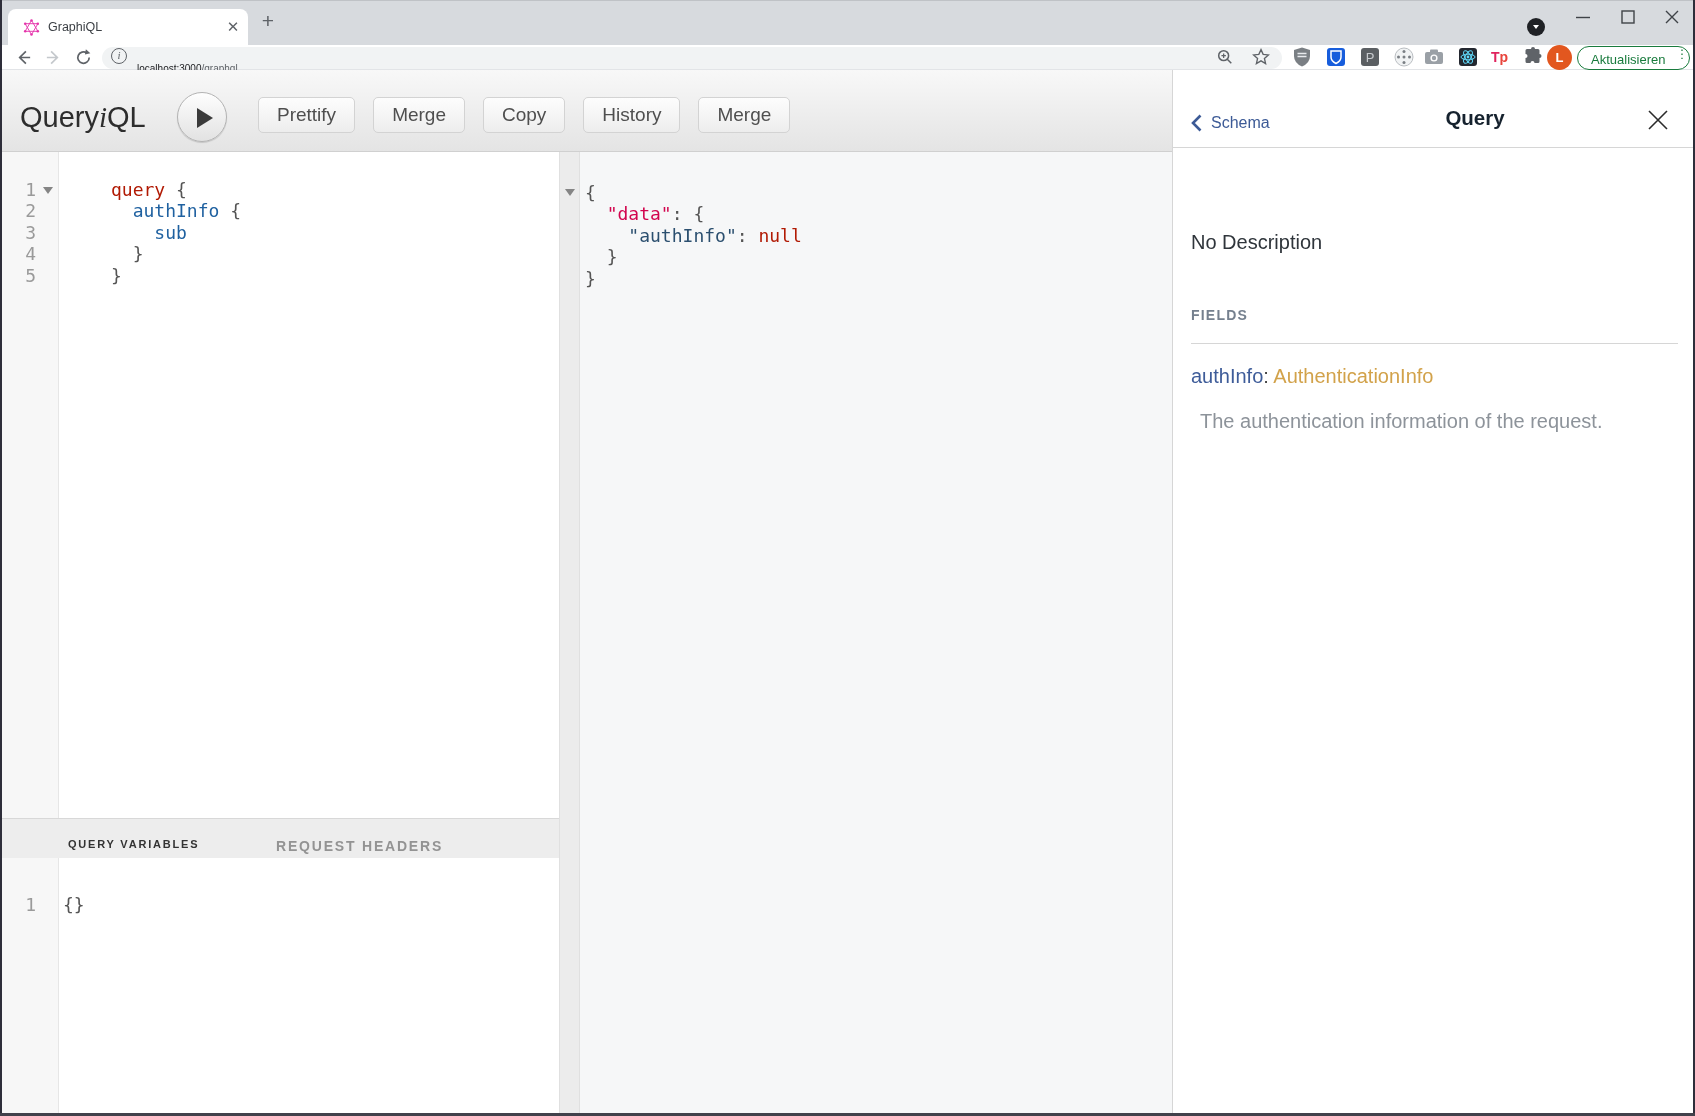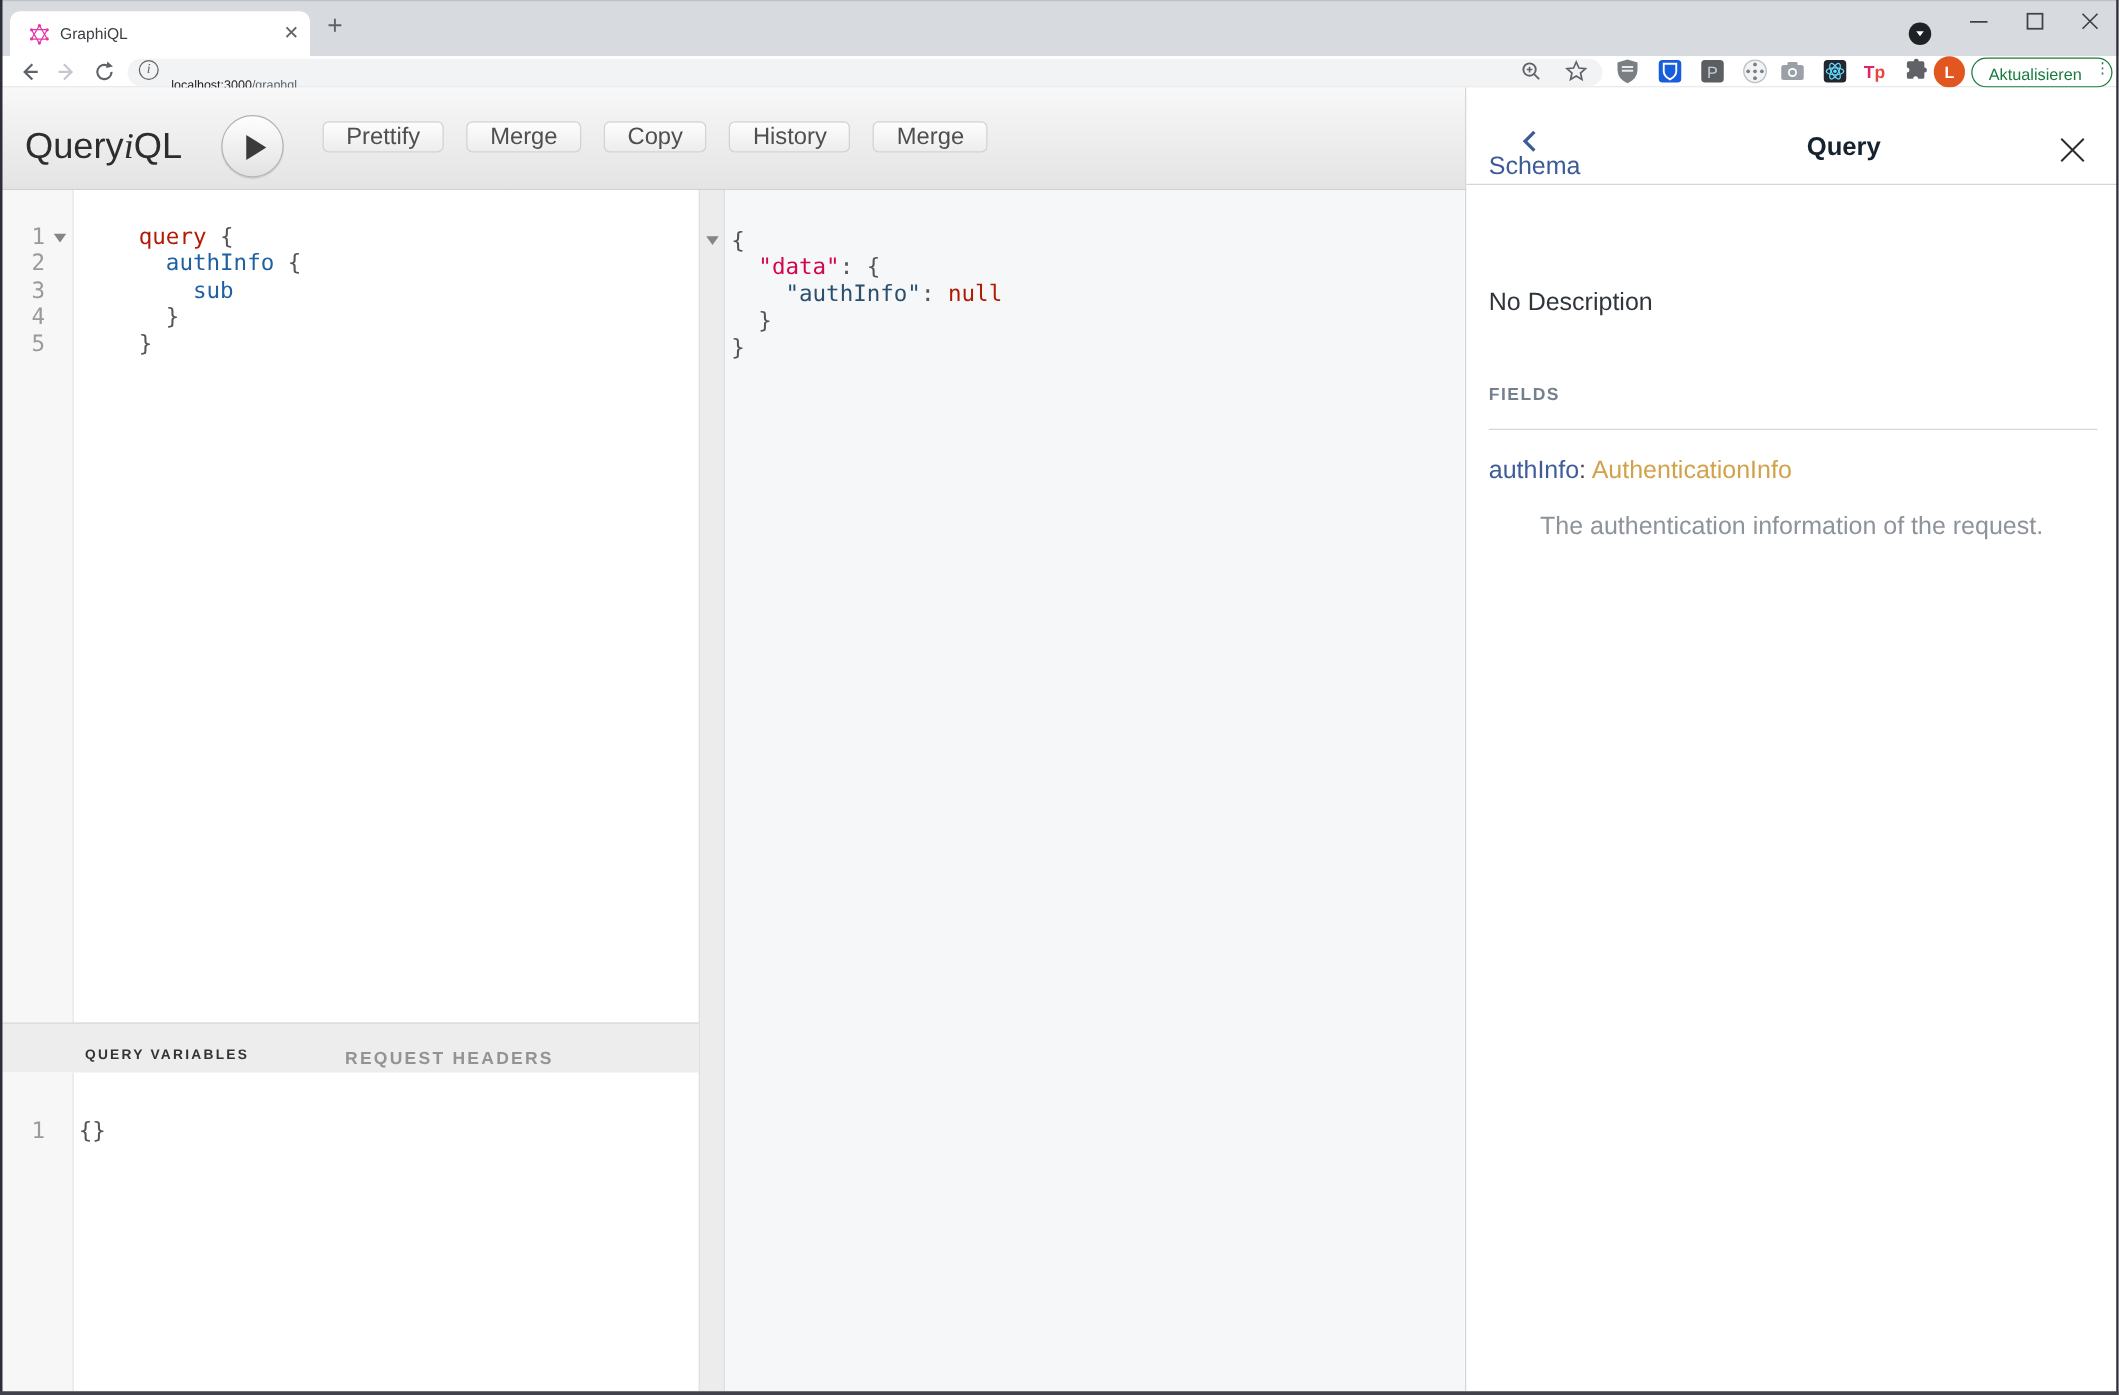--- a/index.html
+++ b/index.html
@@ -34,21 +34,21 @@
   #update-pill { left:1577px; top:1px; width:113px; height:24px; border:1px solid #197b3d; border-radius:12px; background:#fff; }
   #update-label { left:13px; top:4.5px; font-size:13px; color:#197b3d; }
   #update-dots { left:98px; top:5px; color:#197b3d; font-size:12px; letter-spacing:0; line-height:5px; }
   
   #topbar { left:0; top:70px; width:1172px; height:82px; background:linear-gradient(#f8f8f8, #e4e4e4); border-bottom:1px solid #d0d0d0; }
   #logo { left:20px; top:31px; font-size:29px; color:#2d2d2d; }
   #logo em { font-family:"Liberation Serif", serif; font-style:italic; }
   #exec { left:177px; top:22px; width:50px; height:50px; border-radius:50%; border:1px solid #b3b3b3; background:linear-gradient(#fefefe, #e2e2e2); box-shadow:0 1px 1px rgba(0,0,0,0.15); }
   #exec-tri { left:19px; top:15px; width:0; height:0; border-top:10px solid transparent; border-bottom:10px solid transparent; border-left:16px solid #3a3a3a; }
   #tbuttons { left:258px; top:97px; display:flex; gap:18px; }
-  .tbtn { height:25px; padding:8px 18px; font-size:19px; color:#4f4f4f; background:linear-gradient(#fdfdfd,#ededed); border:1px solid #d3d3d3; border-radius:5px; display:flex; align-items:center; font-family:"Liberation Sans", sans-serif; }
+  .tbtn { height:36px; padding:8px 18px; font-size:19px; color:#4f4f4f; background:linear-gradient(#fdfdfd,#ededed); border:1px solid #d3d3d3; border-radius:5px; display:flex; align-items:center; font-family:"Liberation Sans", sans-serif; }
   #tbuttons { top:27px; }
   
   pre, .code { font-family:"DejaVu Sans Mono", monospace; font-size:18px; line-height:21.4px; }
   .tok-kw { color:#B11A04; }
   .tok-prop { color:#1F61A0; }
   .tok-p { color:#555; }
   .tok-def { color:#D2054E; }
   .tok-rprop { color:#2B4F6F; }
   .gutter { background:#f7f7f7; border-right:1px solid #e6e6e6; }
   .lnums { text-align:right; color:#9a9a9a; }
@@ -67,35 +67,35 @@
   #var-code { left:63px; top:894px; }
   
   #dragbar { left:559px; top:152px; width:21px; height:961px; background:#ececec; border-left:1px solid #e0e0e0; border-right:1px solid #e0e0e0; }
   #r-fold { left:565px; top:189px; }
   
   #result { left:580px; top:152px; width:592px; height:961px; background:#f6f7f8; }
   #r-code { left:585px; top:182px; }
   
   #docpanel { left:1172px; top:70px; width:523px; height:1043px; background:#fff; border-left:1px solid #d6d6d6; }
   #doc-header { left:0; top:0; width:100%; height:78px; border-bottom:1px solid #d6d6d6; }
-  #doc-back { left:18px; top:34px; display:flex; align-items:center; color:#3c5a96; font-size:20px;flex-direction:column; }
+  #doc-back { left:18px; top:44px; display:flex; align-items:center; color:#3c5a96; font-size:16px; }
   #doc-back svg { margin-right:9px; }
   #doc-title { left:302px; top:36px; transform:translateX(-50%); font-size:20.5px; font-weight:bold; color:#16222e; }
   #doc-close { left:473px; top:38px; width:24px; height:24px; }
   #doc-search { left:0; top:78px; width:100%; height:63px; border-bottom:1px solid #d6d6d6; }
   #doc-search svg { position:absolute; left:25px; top:17px; }
   #doc-search-ph { left:50px; top:14px; font-size:20px; color:#99a0a8; }
   #doc-nodesc { left:18px; top:161px; font-size:20px; color:#2f353b; }
   #doc-fields { left:18px; top:237px; font-size:14px; font-weight:bold; letter-spacing:1.2px; color:#75808e; }
   #doc-divider { left:18px; top:273px; width:487px; height:1px; background:#d6d6d6; }
   #doc-field { left:18px; top:295px; font-size:20px; }
   #doc-field .fname { color:#3e5c99; }
   #doc-field .fcolon { color:#444; }
   #doc-field .ftype { color:#d2a24a; }
-  #doc-fdesc { left:27px; top:340px; font-size:20px; color:#8d939a;margin-left:32px; }
+  #doc-fdesc { left:27px; top:340px; font-size:20px; color:#8d939a; }
 </style>
 </head>
 <body>
 
 <div class="abs" id="frame-left"></div>
 <div class="abs" id="frame-right"></div>
 <div class="abs" id="frame-bottom"></div>
 
 <div class="abs" id="tabstrip">
   <div class="abs" id="tab">

